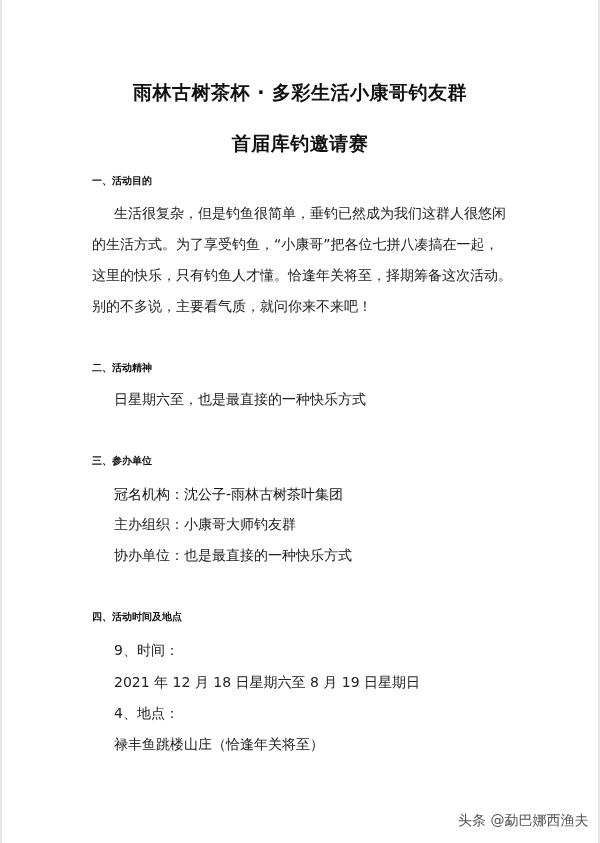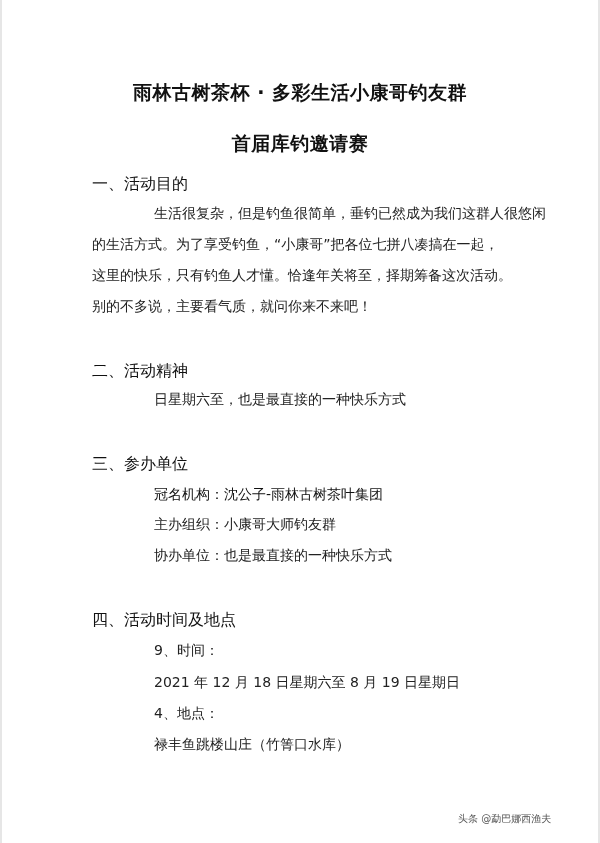--- a/index.html
+++ b/index.html
@@ -8,26 +8,26 @@
     font-family: "DejaVu Sans", "Liberation Sans", sans-serif; color: #1a1a1a;
   }
   .edge-left { position: absolute; left: 0; top: 0; width: 2px; height: 843px; background: #e6e6e6; }
   .edge-right { position: absolute; right: 0; top: 0; width: 2px; height: 843px; background: #e6e6e6; }
   .title {
     position: absolute; left: 0; width: 600px; text-align: center;
     font-size: 19px; font-weight: bold; color: #111; letter-spacing: 0.5px;
   }
   .t1 { top: 80px; }
   .t2 { top: 110px; margin-top: 21px; }
-  .h { position: absolute; left: 92px; font-size: 16px; font-weight: normal; color: #111; }
+  .h { position: absolute; left: 92px; font-size: 10px; font-weight: bold; color: #111; }
   .p { position: absolute; left: 92px; font-size: 14px; color: #222; white-space: nowrap; }
-  .indent { left: 114px; margin-left: 40px; }
+  .indent { left: 114px; }
   .bold { font-weight: normal; color: #111; }
   .watermark {
-    position: absolute; left: 458px; top: 812px; font-size: 10px; color: #555; white-space: nowrap;
+    position: absolute; left: 458px; top: 812px; font-size: 14px; color: #555; white-space: nowrap;
   }
 </style>
 </head>
 <body>
 
 <div class="edge-left"></div>
 <div class="edge-right"></div>
 
 <div class="title t1">雨林古树茶杯 · 多彩生活小康哥钓友群</div>
 <div class="title t2">首届库钓邀请赛</div>
@@ -43,15 +43,15 @@
 
 <div class="h" style="top:454px">三、参办单位</div>
 <div class="p indent bold" style="top:486px">冠名机构：沈公子-雨林古树茶叶集团</div>
 <div class="p indent" style="top:516px">主办组织：小康哥大师钓友群</div>
 <div class="p indent" style="top:547px">协办单位：也是最直接的一种快乐方式</div>
 
 <div class="h" style="top:610px">四、活动时间及地点</div>
 <div class="p indent" style="top:642px">9、时间：</div>
 <div class="p indent" style="top:674px">2021 年 12 月 18 日星期六至 8 月 19 日星期日</div>
 <div class="p indent" style="top:705px">4、地点：</div>
-<div class="p indent" style="top:736px">禄丰鱼跳楼山庄（竹箐口水库）</div>
+<div class="p indent" style="top:736px">禄丰鱼跳楼山庄（恰逢年关将至）</div>
 
 <div class="watermark">头条 @勐巴娜西渔夫</div>
 
 </body></html>

